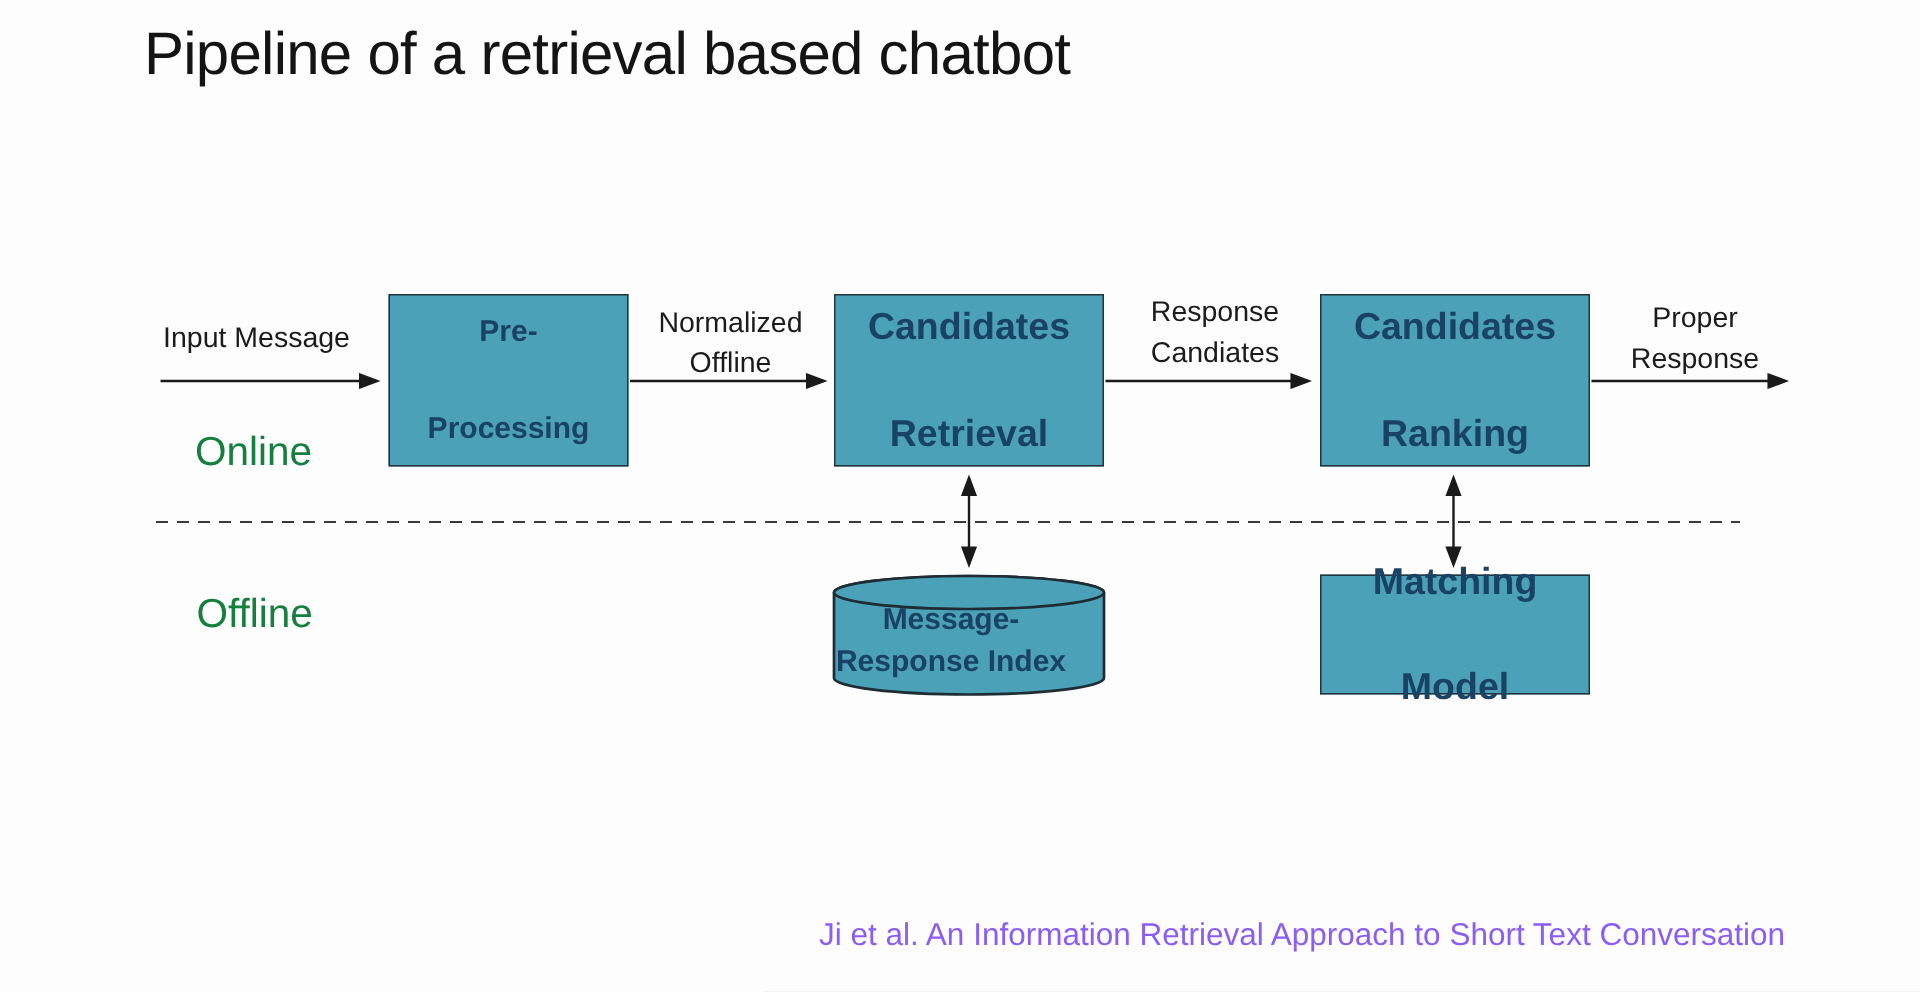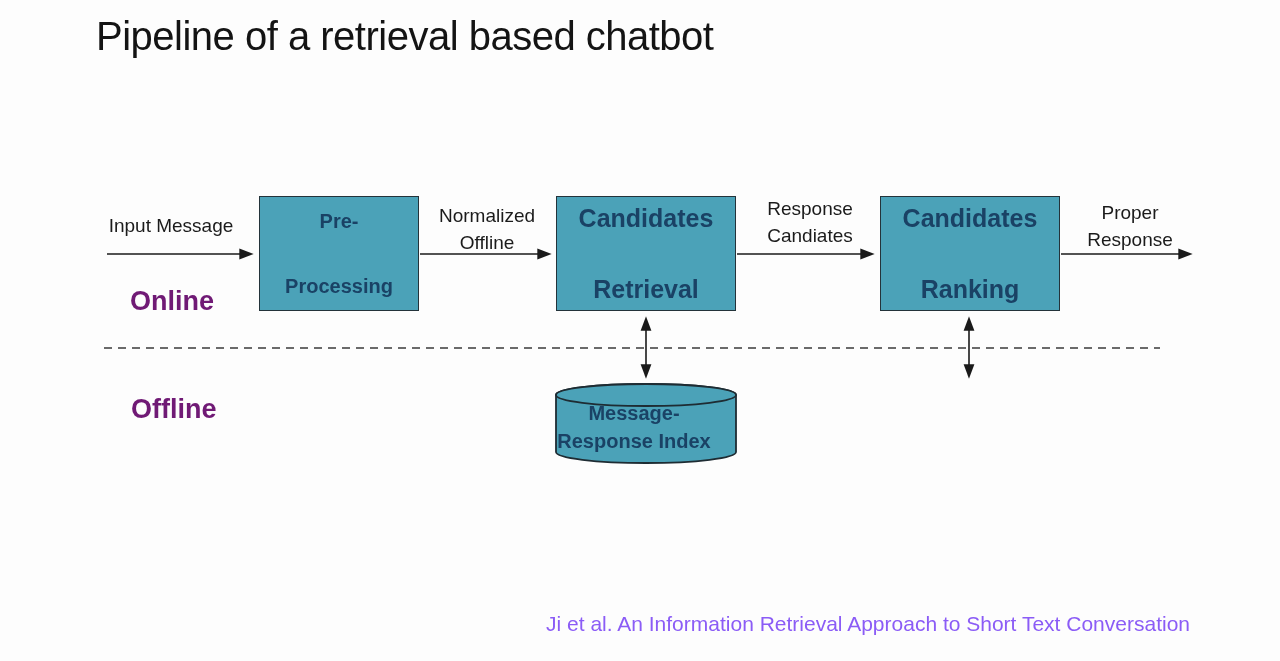--- a/index.html
+++ b/index.html
@@ -37,21 +37,21 @@
   .box-matching{left:880px;top:383px;width:180px;height:80px;font-size:25px;}
   .flow-label{
     position:absolute;text-align:center;
     font-size:19px;color:#1b1b1b;line-height:27px;
   }
   .lbl-input{left:84px;top:212px;width:174px;}
   .lbl-normalized{left:425px;top:202px;width:124px;}
   .lbl-response{left:748px;top:195px;width:124px;}
   .lbl-proper{left:1068px;top:199px;width:124px;}
   .section-label{
-    position:absolute;font-size:27px;color:#701a75;font-weight:bold;
+    position:absolute;font-size:27px;color:#15803d;
   }
   .lbl-online{left:130px;top:286px;}
   .lbl-offline{left:131px;top:394px;}
   .cyl-label{
     position:absolute;left:556px;top:399px;width:156px;
     text-align:center;font-size:20px;font-weight:bold;
     color:var(--box-text,#1a4265);line-height:28px;
   }
   .cyl-label span{display:block;}
   .citation{
@@ -97,20 +97,24 @@
   <div class="pbox box-retrieval">
     <span>Candidates</span>
     <span>Retrieval</span>
   </div>
 
   <div class="pbox box-ranking">
     <span>Candidates</span>
     <span>Ranking</span>
   </div>
 
+  <div class="pbox box-matching">
+    <span>Matching</span>
+    <span>Model</span>
+  </div>
 
   <div class="cyl-label">
     <span>Message-</span>
     <span>Response Index</span>
   </div>
 
   <div class="flow-label lbl-input">
     <span>Input Message</span>
   </div>
 

